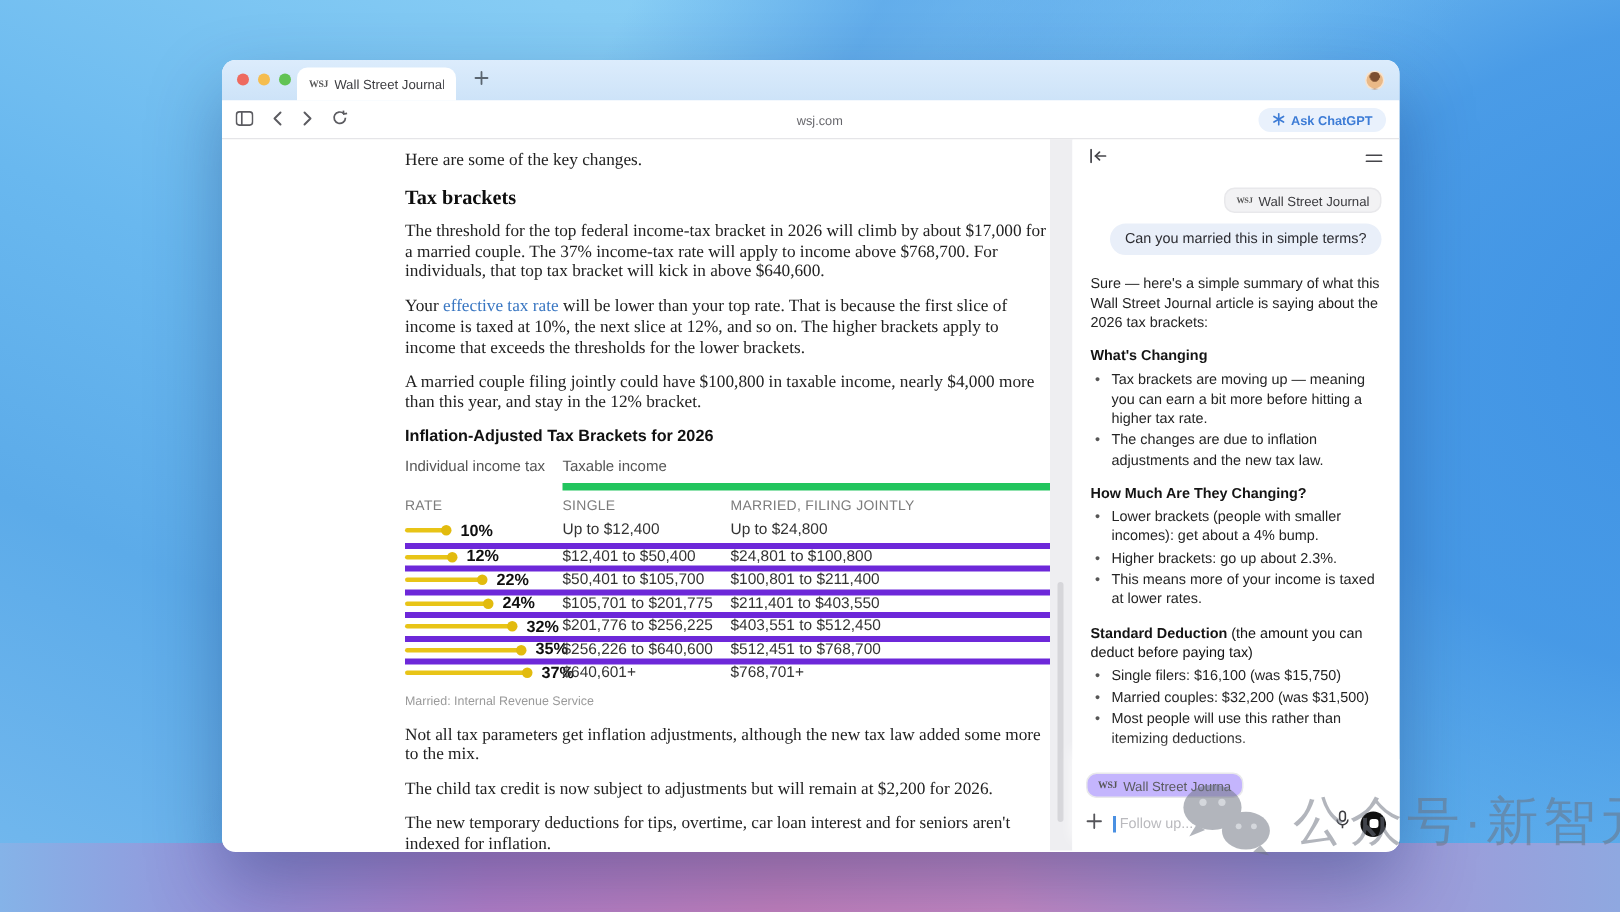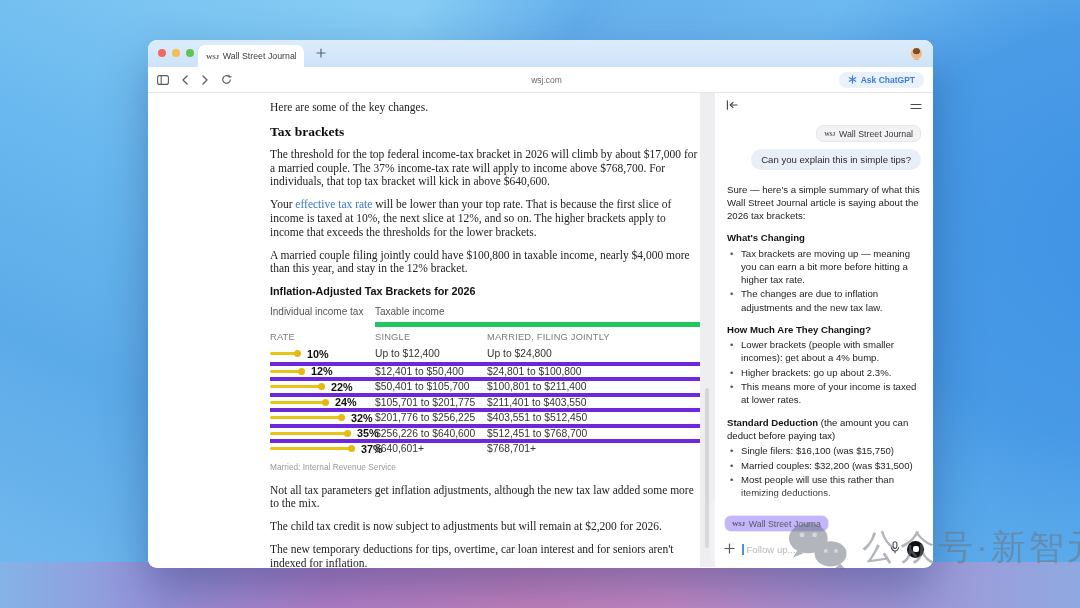--- a/index.html
+++ b/index.html
@@ -270,21 +270,21 @@
                 <line x1="1" y1="5.5" x2="11" y2="5.5"></line>
               </g>
             </svg></span>
       </div>
 
       <div class="sb-msgs">
         <div class="chip">
           <span class="favicon">WSJ</span>
           <span>Wall Street Journal</span>
         </div>
-        <div class="bubble">Can you explain this in simple tips?</div>
+        <div class="bubble">Can you married this in simple terms?</div>
 
         <div class="sb-text">
           <div class="para">Sure — here's a simple summary of what this Wall Street Journal article is saying about the 2026 tax brackets:</div>
 
           <div class="sec">
             <div class="sb-h"><span>What's Changing</span><span class="suffix"></span></div>
             <div class="blt">
                 <span>Tax brackets are moving up — meaning you can earn a bit more before hitting a higher tax rate.</span>
               </div>
             <div class="blt">

